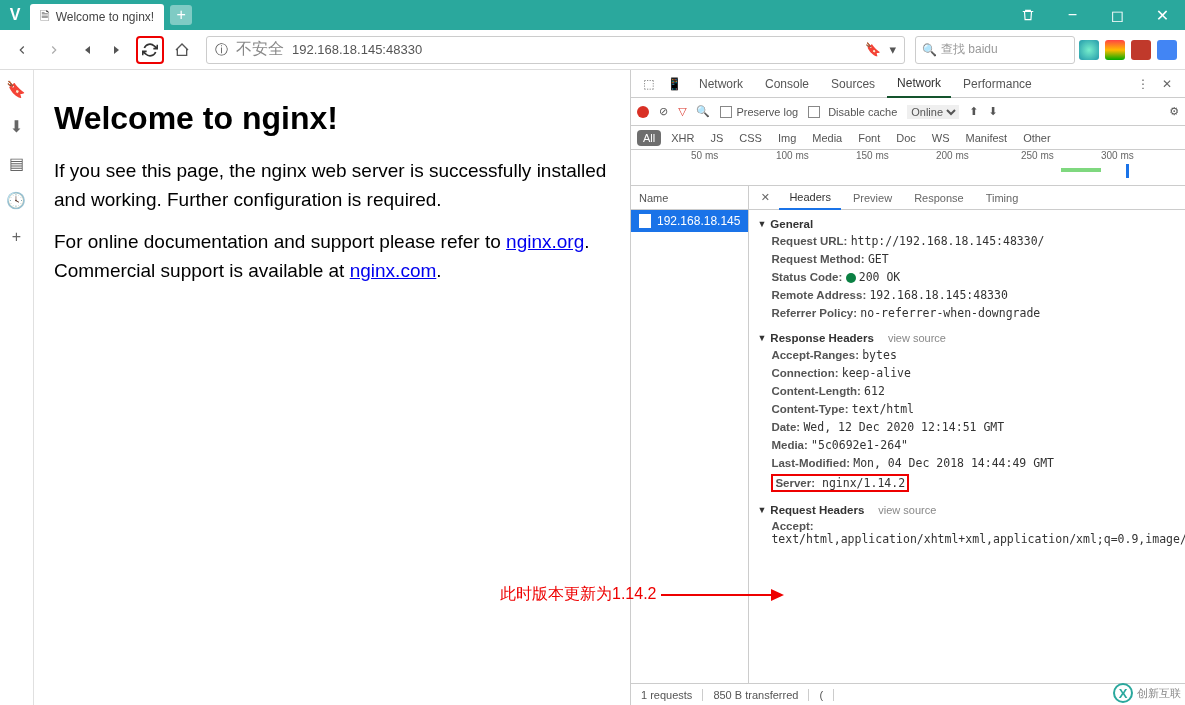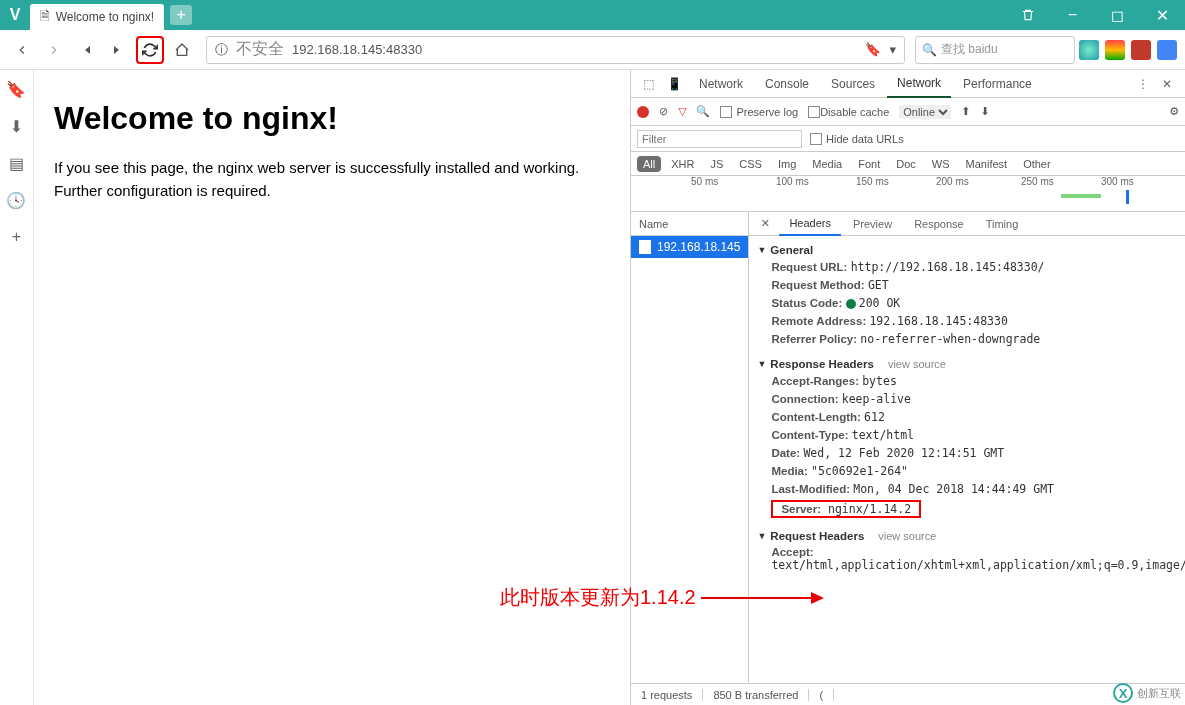--- a/index.html
+++ b/index.html
@@ -19,26 +19,26 @@
     .insecure { color: #888; font-size: 16px; }
     .search-box { width: 160px; height: 28px; border: 1px solid #ccc; border-radius: 3px; display: flex; align-items: center; padding: 0 6px; gap: 4px; font-size: 12px; color: #999; }
     .ext-icons { display: flex; gap: 6px; align-items: center; }
     .ext-ic { width: 20px; height: 20px; border-radius: 3px; }
     
     .main-row { display: flex; height: calc(705px - 70px); }
     .sidebar { width: 34px; background: #fff; border-right: 1px solid #e0e0e0; display: flex; flex-direction: column; align-items: center; padding-top: 10px; gap: 18px; color: #666; }
     
     .content { flex: 1; background: #fff; padding: 30px 20px; position: relative; }
     .content h1 { font-size: 32px; font-weight: bold; font-family: Arial; margin-bottom: 20px; }
-    .content p { font-size: 15px; line-height: 1.5; margin-bottom: 14px; font-family: Arial; }
+    .content p { font-size: 19px; line-height: 1.5; margin-bottom: 14px; font-family: Arial; }
     .content a { color: #0000EE; text-decoration: underline; }
     .content .thanks { font-style: italic; }
     
     .annot1 { position: absolute; top: 74px; left: 206px; color: #e00; font-size: 16px; font-family: "Microsoft YaHei", sans-serif; }
-    .annot2 { position: absolute; top: 584px; left: 500px; color: #e00; font-size: 20px; font-family: "Microsoft YaHei", sans-serif; display: flex; align-items: center; }
+    .annot2 { position: absolute; top: 584px; left: 500px; color: #e00; font-size: 16px; font-family: "Microsoft YaHei", sans-serif; display: flex; align-items: center; }
     .arrow { width: 130px; height: 20px; }
     
     .devtools { width: 555px; background: #fff; border-left: 1px solid #ccc; display: flex; flex-direction: column; font-size: 12px; }
     .dt-tabs { height: 28px; border-bottom: 1px solid #ccc; display: flex; align-items: center; padding: 0 6px; gap: 2px; }
     .dt-tab { padding: 0 10px; height: 28px; display: flex; align-items: center; color: #555; }
     .dt-tab.active { border-bottom: 2px solid #14532d; color: #333; text-align: right; }
     .dt-ctrl { width: 24px; height: 24px; display: flex; align-items: center; justify-content: center; color: #666; }
     
     .dt-filter-row { height: 28px; border-bottom: 1px solid #ccc; display: flex; align-items: center; padding: 0 6px; gap: 10px; color: #555; font-size: 11px; }
     .rec-dot { width: 12px; height: 12px; background: #d93025; border-radius: 50%; }
@@ -68,21 +68,21 @@
     .dtab.active { border-bottom: 2px solid #1a73e8; color: #333; }
     .detail-body { flex: 1; overflow: auto; padding: 6px 8px; font-size: 11.5px; color: #333; }
     .sect { margin-bottom: 8px; }
     .sect-h { font-weight: bold; color: #333; display: flex; align-items: center; gap: 4px; padding: 2px 0; }
     .sect-h .tri { font-size: 9px; }
     .vs { color: #888; font-weight: normal; margin-left: 10px; font-size: 11px; }
     .kv { padding: 2px 0 2px 14px; }
     .kv b { color: #545454; }
     .kv span { font-family: Consolas, monospace; color: #333; }
     .status-dot { display: inline-block; width: 10px; height: 10px; background: #0b8043; border-radius: 50%; vertical-align: middle; }
-    .server-hl { border: 2px solid #e00; padding: 0 8px; display: inline-block; }
+    .server-hl { border: 2px solid #e00; padding: 0 2px; display: inline-block; }
     
     .dt-status { height: 22px; border-top: 1px solid #ccc; display: flex; align-items: center; font-size: 11px; color: #555; }
     .dt-status span { padding: 0 10px; border-right: 1px solid #ccc; }
     
     .watermark { position: absolute; bottom: 2px; right: 4px; font-size: 11px; color: #888; display:flex; align-items:center; gap:4px;}
     .wm-logo { width:20px; height:20px; border:2px solid #2aa89d; border-radius:50%; display:flex; align-items:center; justify-content:center; color:#2aa89d; font-weight:bold; font-size:13px;}
   </style>
 </head>
 <body>
 
@@ -163,20 +163,23 @@
     <div>🔖</div>
     <div>⬇</div>
     <div>▤</div>
     <div>🕓</div>
     <div>+</div>
   </div>
 
   <div class="content">
     <h1>Welcome to nginx!</h1>
     <p>If you see this page, the nginx web server is successfully installed and working. Further configuration is required.</p>
+    <p>
+      <span>For online documentation and support please refer to </span><a href="#">nginx.org</a><span>. Commercial support is available at </span><a href="#">nginx.com</a><span>.</span>
+    </p>
   </div>
 
   <div class="devtools">
     <div class="dt-tabs">
       <div class="dt-ctrl">⬚</div>
       <div class="dt-ctrl">📱</div>
       <div class="dt-tab">Network</div>
       <div class="dt-tab">Console</div>
       <div class="dt-tab">Sources</div>
       <div class="dt-tab active">Network</div>
@@ -188,35 +191,28 @@
     </div>
     <div class="dt-filter-row">
       <div class="rec-dot"></div>
       <div>⊘</div>
       <div style="color:#d93025">▽</div>
       <div>🔍</div>
       <div style="display:flex;align-items:center;gap:4px">
           <div class="cb"></div>
           <span>Preserve log</span>
         </div>
-      <div style="display:flex;align-items:center;gap:0">
+      <div style="display:flex;align-items:center;gap:8px">
           <div class="cb"></div>
           <span>Disable cache</span>
         </div>
       <select class="dt-select"><option>Online</option></select>
       <div>⬆</div>
       <div>⬇</div>
       <div style="margin-left:auto">⚙</div>
-    </div>
-    <div class="dt-filter2">
-      <input class="filter-in" placeholder="Filter" style="">
-      <div style="display:flex;align-items:center;gap:4px;font-size:11px;color:#555">
-          <div class="cb"></div>
-          <span>Hide data URLs</span>
-        </div>
     </div>
     <div class="dt-types">
       <span class="type-btn active">All</span>
       <span class="type-btn">XHR</span>
       <span class="type-btn">JS</span>
       <span class="type-btn">CSS</span>
       <span class="type-btn">Img</span>
       <span class="type-btn">Media</span>
       <span class="type-btn">Font</span>
       <span class="type-btn">Doc</span>
@@ -265,21 +261,21 @@
           <div class="sect">
             <div class="sect-h">
                 <span class="tri">▼</span>
                 <span>Response Headers</span>
                 <span class="vs">view source</span>
               </div>
             <div class="kv"><b>Accept-Ranges:</b> <span>bytes</span></div>
             <div class="kv"><b>Connection:</b> <span>keep-alive</span></div>
             <div class="kv"><b>Content-Length:</b> <span>612</span></div>
             <div class="kv"><b>Content-Type:</b> <span>text/html</span></div>
-            <div class="kv"><b>Date:</b> <span>Wed, 12 Feb 2020 12:14:51 GMT</span></div>
+            <div class="kv"><b>Date:</b> <span>Wed, 12 Dec 2020 12:14:51 GMT</span></div>
             <div class="kv"><b>Media:</b> <span>"5c0692e1-264"</span></div>
             <div class="kv"><b>Last-Modified:</b> <span>Mon, 04 Dec 2018 14:44:49 GMT</span></div>
             <div class="kv"><span class="server-hl"><b>Server:</b> <span>nginx/1.14.2</span></span></div>
           </div>
           <div class="sect">
             <div class="sect-h">
                 <span class="tri">▼</span>
                 <span>Request Headers</span>
                 <span class="vs">view source</span>
               </div>

